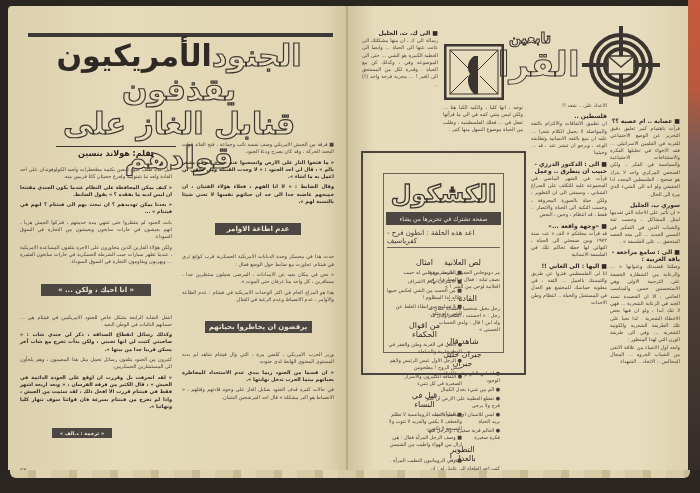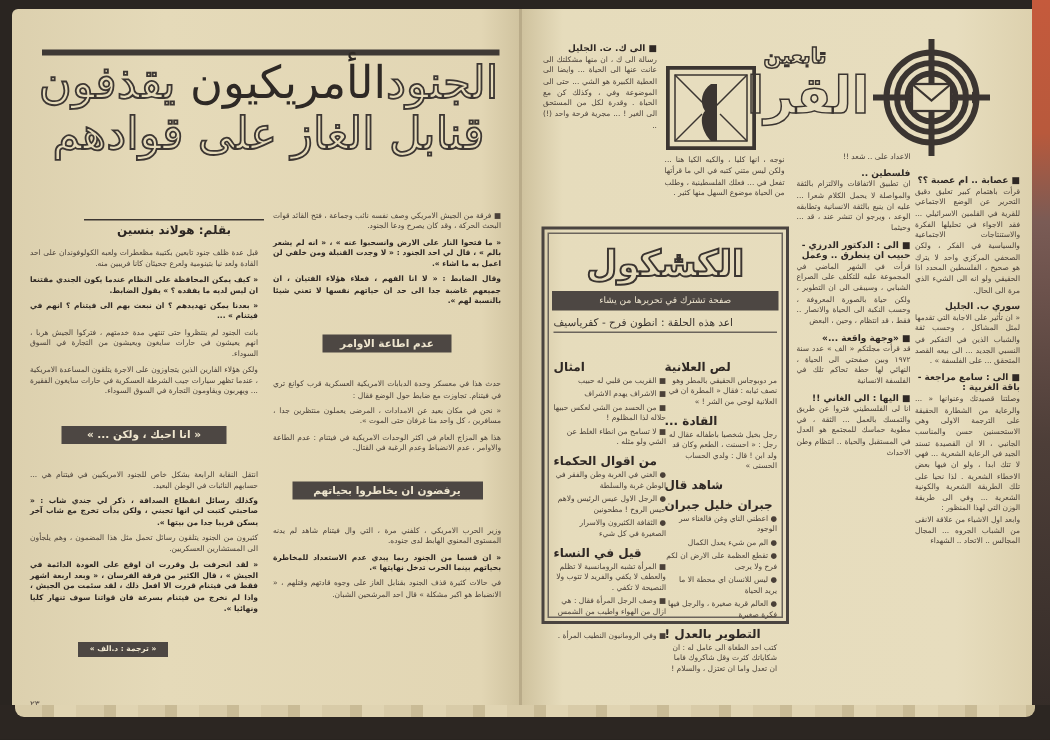--- a/index.html
+++ b/index.html
@@ -17,47 +17,47 @@
      background: repeating-linear-gradient(90deg,#d8cba8 0 18px,#c9bb96 18px 26px,#e0d4b2 26px 41px); border-radius:0 0 6px 6px; }
 
   .txt { font-size: 5px; line-height: 7.3px; color: #4a4038; text-align: justify; }
   .txt.bold { font-weight: bold; color: #2f2823; }
   .subhead { background: #4d4743; color: #efe6cf; font-size: 7px; font-weight: bold; text-align: center; padding: 2px 4px; margin: 18px auto; }
   .pageno { position: absolute; font-size: 6px; color: #5a5048; }
 
   
   .kicker { position: absolute; right: 70px; top: 15px; width: 190px; height: 12px; background: #4f4a46; color: #e9e0c8; font-size: 7px; line-height: 12px; text-align: center; }
   .kicker-rule { position: absolute; right: 15px; top: 27px; width: 305px; height: 4px; background: #3e3935; }
-  .headline { position: absolute; right: 14px; top: 33px; width: 310px; text-align: center; font-size: 30px; line-height: 34px; font-weight: normal;
+  .headline { position: absolute; right: 14px; top: 33px; width: 310px; text-align: center; font-size: 30px; line-height: 34px; font-weight: bold;
       color: #e6dbba; -webkit-text-stroke: 1.2px #3d3733; letter-spacing: -0.5px; }
   .headline .hl-strong { color: #2e2925; -webkit-text-stroke: 0; }
   .byline-rule { position: absolute; left: 48px; top: 140px; width: 120px; height: 1px; background: #3c3632; }
   .byline { position: absolute; left: 48px; top: 143px; width: 120px; text-align: center; font-size: 8px; font-weight: bold; color: #2c2622; }
   .lcol { position: absolute; top: 160px; width: 152px; }
   .lcol.c1 { left: 12px; }
   .lcol.c2 { left: 174px; top: 135px; }
   .lcol .p { margin-bottom: 3px; }
 
   
   .masthead { position: absolute; right: 28px; top: 20px; width: 220px; height: 80px; }
   .target-logo { position: absolute; right: 0; top: 0; width: 78px; height: 78px; }
   .mast-title { position: absolute; right: 80px; top: 4px; width: 100px; text-align: center; color: #e7ddbe; -webkit-text-stroke: 1px #3a3430; font-weight: bold; }
   .mast-title .t1 { font-size: 14px; display: block; }
   .mast-title .t2 { font-size: 34px; line-height: 36px; display: block; }
   .pen-logo { position: absolute; left: 98px; top: 40px; width: 58px; height: 55px; }
   .rcol { position: absolute; width: 78px; }
-  .kashkool { position: absolute; left: 13px; top: 145px; width: 165px; height: 265px; border: 2px solid #4a4440; padding: 2px; }
+  .kashkool { position: absolute; left: 13px; top: 145px; width: 165px; height: 224px; border: 2px solid #4a4440; padding: 20px; }
   .kashkool-inner { border: 1px solid #6b645c; width: 100%; height: 100%; position: relative; }
   .k-title { text-align: center; font-size: 24px; font-weight: bold; color: #e6dcbc; -webkit-text-stroke: 1.3px #3b3531; margin-top: 6px; }
   .k-band { background: #4d4743; color: #eee5cf; font-size: 6px; text-align: center; margin: 4px 2px; padding: 3px 0; }
   .k-credit { font-size: 7px; font-weight: normal; color: #3a332e; text-align: left; border-bottom: 1px solid #6b645c; padding-bottom: 2px; margin: 0 3px; }
   .k-col { position: absolute; top: 80px; width: 75px; }
   .k-col.a { right: 3px; }
   .k-col.b { left: 3px; }
-  .k-head { font-size: 8px; font-weight: bold; color: #2f2824; text-align: left; margin: 4px 0 2px; }
+  .k-head { font-size: 8px; font-weight: normal; color: #2f2824; text-align: center; margin: 4px 16px 2px; }
   .bullet { font-size: 5px; line-height: 7px; color: #4a4038; margin-bottom: 2px; }
   .rh { font-size: 6px; font-weight: bold; color: #2f2824; margin: 3px 0 1px; }
 </style>
 </head>
 <body>
 
 <div class="spread">
   <div class="right-edge"></div>
 
   <div class="page left">
@@ -86,21 +86,21 @@
     </div>
 
     <div class="lcol c2">
       <p class="txt p">■ فرقة من الجيش الامريكي وصف نفسه نائب وجماعة ، فتح القائد قوات البحث الحركة ، وقد كان يصرح ودعا الجنود.</p>
       <p class="txt bold p">« ما فتحوا النار على الارض وانسحبوا عنه » ، « انه لم يشعر بالم » ، قال لي احد الجنود : « لا وجدت القنبلة ومن خلفي لن اعمل به ما اشاء ».</p>
       <p class="txt bold p">وقال الضابط : « لا انا الفهم ، فعلاء هؤلاء الفتيان ، ان جميعهم غاضبة جدا الى حد ان حياتهم نفسها لا تعني شيئا بالنسبة لهم ».</p>
       <div class="subhead" style="width:86px">عدم اطاعة الاوامر</div>
       <p class="txt p">حدث هذا في معسكر وحدة الدبابات الامريكية العسكرية قرب كوانغ تري في فيتنام. تجاوزت مع ضابط حول الوضع فقال :</p>
       <p class="txt p">« نحن في مكان بعيد عن الامدادات ، المرضى يعملون منتظرين جدا ، مسافرين ، كل واحد منا غرفان حتى الموت ».</p>
       <p class="txt p">هذا هو المزاج العام في اكثر الوحدات الامريكية في فيتنام : عدم الطاعة والاوامر ، عدم الانضباط وعدم الرغبة في القتال.</p>
-      <div class="subhead" style="width:127px">يرفضون ان يخاطروا بحياتهم</div>
+      <div class="subhead" style="width:107px">يرفضون ان يخاطروا بحياتهم</div>
       <p class="txt p">وزير الحرب الامريكي ، كلفني مرة ، التي وال فيتنام شاهد لم يدنه المستوى المعنوي الهابط لدى جنوده.</p>
       <p class="txt bold p">« ان قسما من الجنود ربما يبدي عدم الاستعداد للمخاطرة بحياتهم بينما الحرب تدخل نهايتها ».</p>
       <p class="txt p">في حالات كثيرة قذف الجنود بقنابل الغاز على وجوه قادتهم وقتلهم ، « الانضباط هو اكبر مشكلة » قال احد المرشحين الشبان.</p>
     </div>
     <div class="pageno" style="left:12px;top:460px">٢٣</div>
   </div>
 
   <div class="gutter"></div>
 
   <div class="page right">

